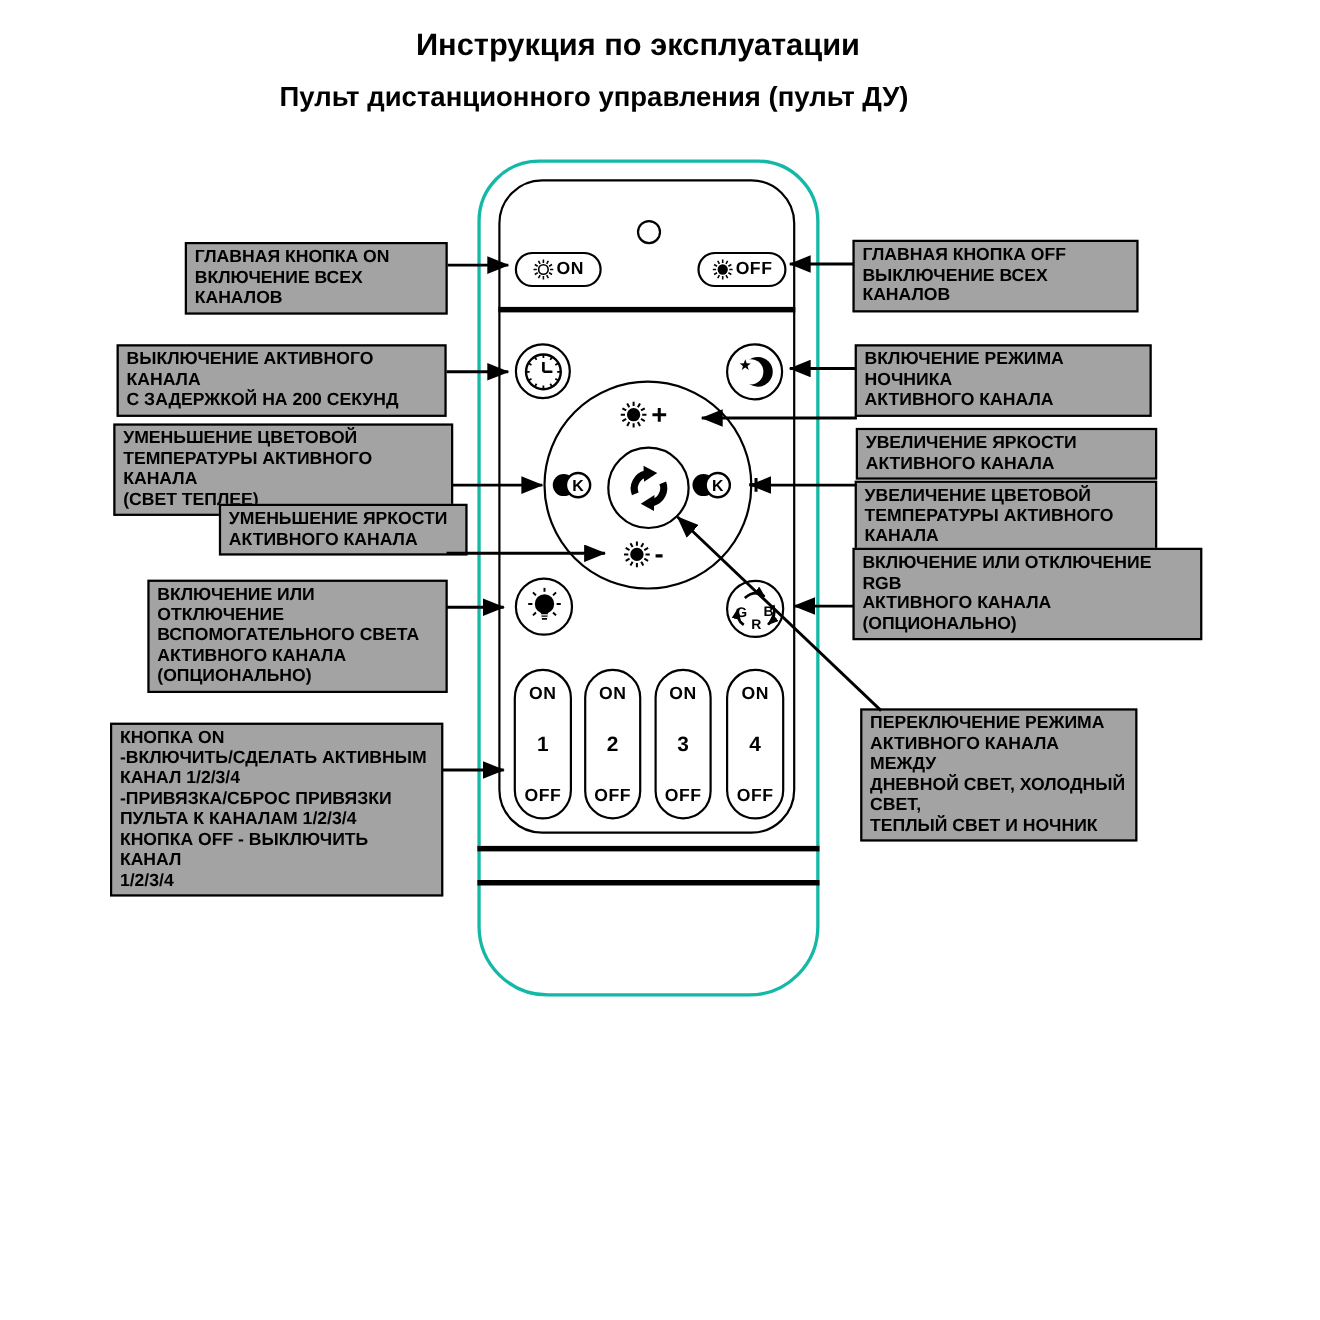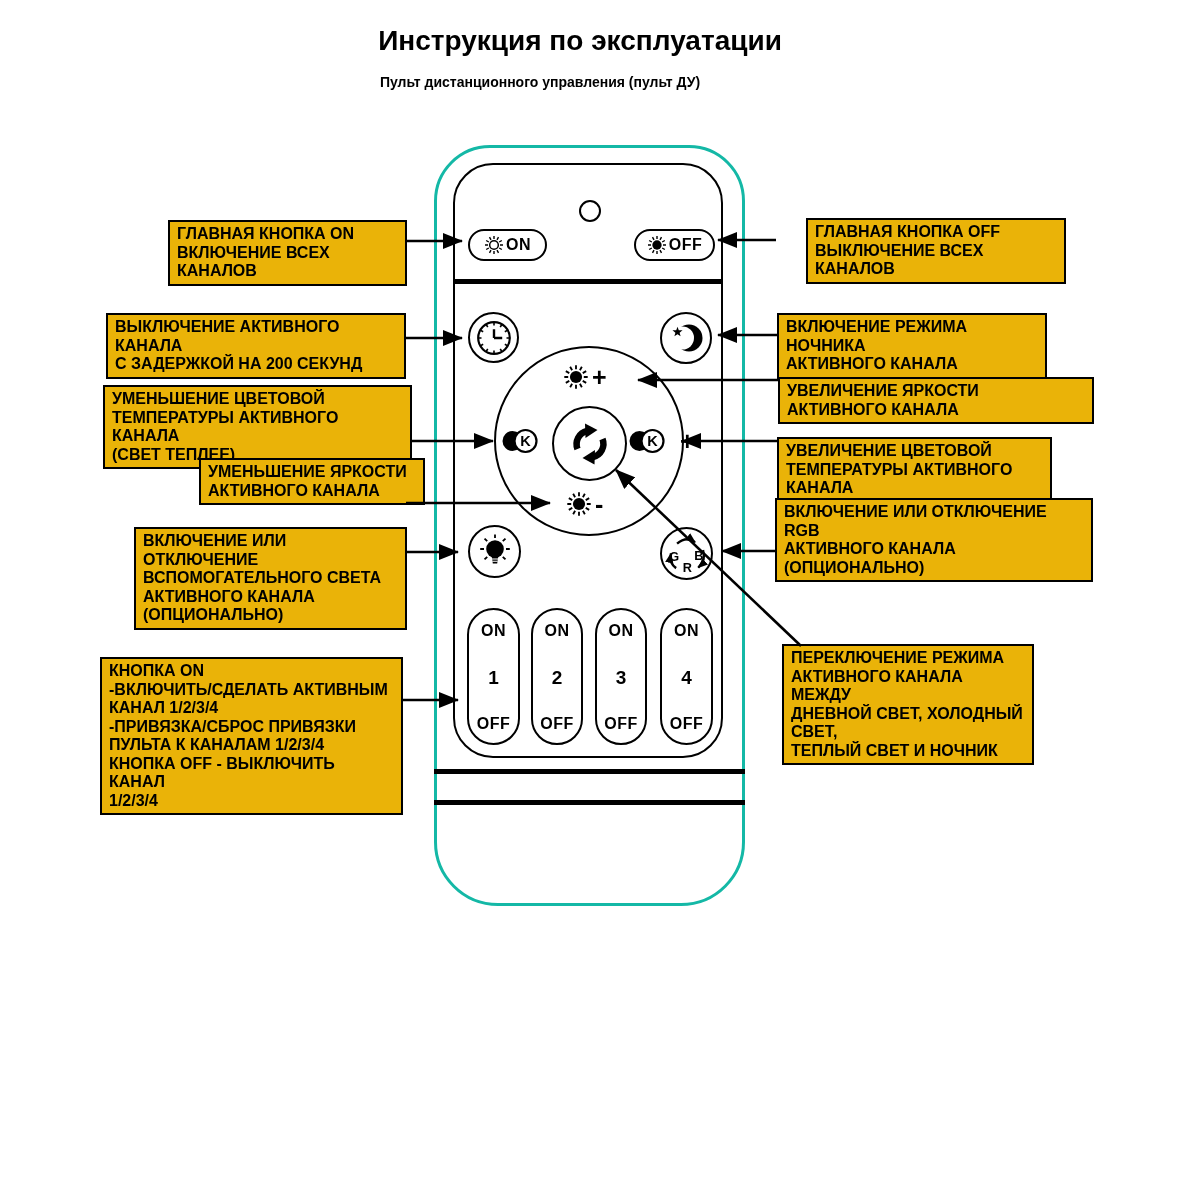--- a/index.html
+++ b/index.html
@@ -1,22 +1,22 @@
 <!DOCTYPE html>
 <html><head>
 <meta charset="utf-8">
 <style>
   html,body{margin:0;padding:0;background:#fff;}
   .canvas{position:relative;width:1200px;height:1200px;background:#fff;overflow:hidden;
           font-family:"Liberation Sans",sans-serif;color:#000;}
   .title{position:absolute;top:13px;left:568px;transform:translateX(-50%);
          font-size:28px;font-weight:bold;white-space:nowrap;margin:12px;}
   .subtitle{position:absolute;top:74px;left:540px;transform:translateX(-50%);
-         font-size:14px;font-weight:bold;white-space:nowrap;margin:0;}
-  .callout{position:absolute;border:2.5px solid #000;background:#eab308;
+         font-size:25px;font-weight:bold;white-space:nowrap;margin:0;}
+  .callout{position:absolute;border:2.5px solid #000;background:#a3a3a3;
            padding:3px 7px;font-size:16px;line-height:18.5px;font-weight:bold;
            white-space:pre-line;box-sizing:border-box;}
   .remote{position:absolute;left:434px;top:145px;width:311px;height:761px;
           border:3px solid #14b8a6;border-radius:56px 56px 64px 64px;background:#fff;box-sizing:border-box;}
   .remote *{box-sizing:border-box;}
   .panel{position:absolute;left:16px;top:15px;width:270px;height:595px;
          border:2.5px solid #000;border-radius:40px;background:#fff;}
   .led{position:absolute;left:142px;top:52px;width:22px;height:22px;border:2.5px solid #000;border-radius:50%;}
   .pill{position:absolute;height:32px;border:2.5px solid #000;border-radius:16px;
         display:flex;align-items:center;justify-content:center;gap:2px;background:#fff;}
@@ -198,25 +198,25 @@
 АКТИВНОГО КАНАЛА
 (ОПЦИОНАЛЬНО)</div>
   <div class="callout" style="left:100px;top:657px;width:303px;">КНОПКА ON
 -ВКЛЮЧИТЬ/СДЕЛАТЬ АКТИВНЫМ
 КАНАЛ 1/2/3/4
 -ПРИВЯЗКА/СБРОС ПРИВЯЗКИ
 ПУЛЬТА К КАНАЛАМ 1/2/3/4
 КНОПКА OFF - ВЫКЛЮЧИТЬ КАНАЛ
 1/2/3/4</div>
 
-  <div class="callout" style="left:775px;top:218px;width:260px;margin-left:31px;">ГЛАВНАЯ КНОПКА OFF
+  <div class="callout" style="left:775px;top:218px;width:260px;">ГЛАВНАЯ КНОПКА OFF
 ВЫКЛЮЧЕНИЕ ВСЕХ КАНАЛОВ</div>
   <div class="callout" style="left:777px;top:313px;width:270px;">ВКЛЮЧЕНИЕ РЕЖИМА НОЧНИКА
 АКТИВНОГО КАНАЛА</div>
-  <div class="callout" style="left:778px;top:377px;width:316px;">УВЕЛИЧЕНИЕ ЯРКОСТИ
+  <div class="callout" style="left:778px;top:389px;width:274px;">УВЕЛИЧЕНИЕ ЯРКОСТИ
 АКТИВНОГО КАНАЛА</div>
   <div class="callout" style="left:777px;top:437px;width:275px;">УВЕЛИЧЕНИЕ ЦВЕТОВОЙ
 ТЕМПЕРАТУРЫ АКТИВНОГО КАНАЛА
 (СВЕТ ХОЛОДНЕЕ)</div>
   <div class="callout" style="left:775px;top:498px;width:318px;">ВКЛЮЧЕНИЕ ИЛИ ОТКЛЮЧЕНИЕ RGB
 АКТИВНОГО КАНАЛА (ОПЦИОНАЛЬНО)</div>
   <div class="callout" style="left:782px;top:644px;width:252px;">ПЕРЕКЛЮЧЕНИЕ РЕЖИМА
 АКТИВНОГО КАНАЛА МЕЖДУ
 ДНЕВНОЙ СВЕТ, ХОЛОДНЫЙ СВЕТ,
 ТЕПЛЫЙ СВЕТ И НОЧНИК</div>

